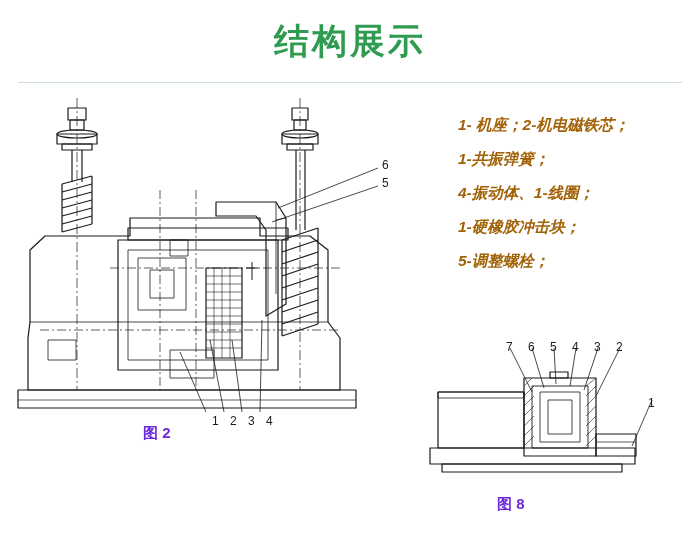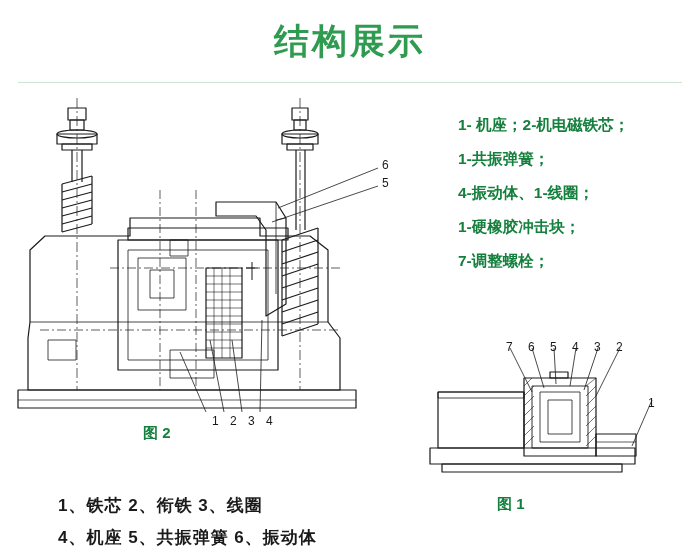--- a/index.html
+++ b/index.html
@@ -44,46 +44,47 @@
     width: 664px;
     height: 1px;
     background: #cfe3d3;
   }
   
   .legend {
     position: absolute;
     left: 458px;
     top: 108px;
     width: 235px;
-    color: #15803d;
+    color: #a16207;
     font-size: 15.5px;
     line-height: 34px;
     font-family: "Liberation Sans", sans-serif;
     font-weight: bold;
+    font-style: italic;
   }
   .legend div { white-space: nowrap; }
 
   
   .bottom-caption {
     position: absolute;
     left: 58px;
     top: 490px;
     width: 380px;
     color: #1a1a1a;
     font-size: 17px;
     font-weight: bold;
     line-height: 32px;
     letter-spacing: 1px;
   }
   
   .fig-label {
     position: absolute;
     font-size: 15px;
     font-weight: bold;
-    color: #15803d;
+    color: #6d28d9;
   }
   #fig2-label { left: 143px; top: 424px; }
   #fig1-label { left: 497px; top: 495px; }
 
   .callout-num {
     position: absolute;
     font-size: 12px;
     color: #1a1a1a;
     font-family: "Liberation Sans", sans-serif;
   }
@@ -121,21 +122,21 @@
   <div class="title-bar">
     <div class="title-text">结构展示</div>
   </div>
   <div class="title-rule"></div>
 
   <div class="legend">
     <div>1-  机座；2-机电磁铁芯；</div>
     <div>1-共振弹簧；</div>
     <div>4-振动体、1-线圈；</div>
     <div>1-硬橡胶冲击块；</div>
-    <div>7-调整螺栓；</div>
+    <div>5-调整螺栓；</div>
   </div>
 
   <div class="dg" style="left:10px; top:90px; width:430px; height:330px;">
     <svg width="430" height="330" viewBox="0 0 430 330" xmlns="http://www.w3.org/2000/svg">
       <g fill="none" stroke="#1a1a1a" stroke-width="1.2" stroke-linejoin="round">
 
         <g>
 
           <line x1="67" y1="8" x2="67" y2="300" stroke-width="0.7" stroke-dasharray="10 3 2 3"></line>
 
@@ -312,21 +313,17 @@
   </div>
 
   <span class="callout-num" style="left:506px; top:340px;">7</span>
   <span class="callout-num" style="left:528px; top:340px;">6</span>
   <span class="callout-num" style="left:550px; top:340px;">5</span>
   <span class="callout-num" style="left:572px; top:340px;">4</span>
   <span class="callout-num" style="left:594px; top:340px;">3</span>
   <span class="callout-num" style="left:616px; top:340px;">2</span>
   <span class="callout-num" style="left:648px; top:396px;">1</span>
 
-  <div class="fig-label" id="fig1-label">图 1</div>
-
-  <div class="bottom-caption">
-    <div>1、铁芯 2、衔铁 3、线圈</div>
-    <div>4、机座 5、共振弹簧 6、振动体</div>
-  </div>
+  <div class="fig-label" id="fig1-label">图 8</div>
+
 
 
 </div>
 
 </body></html>

